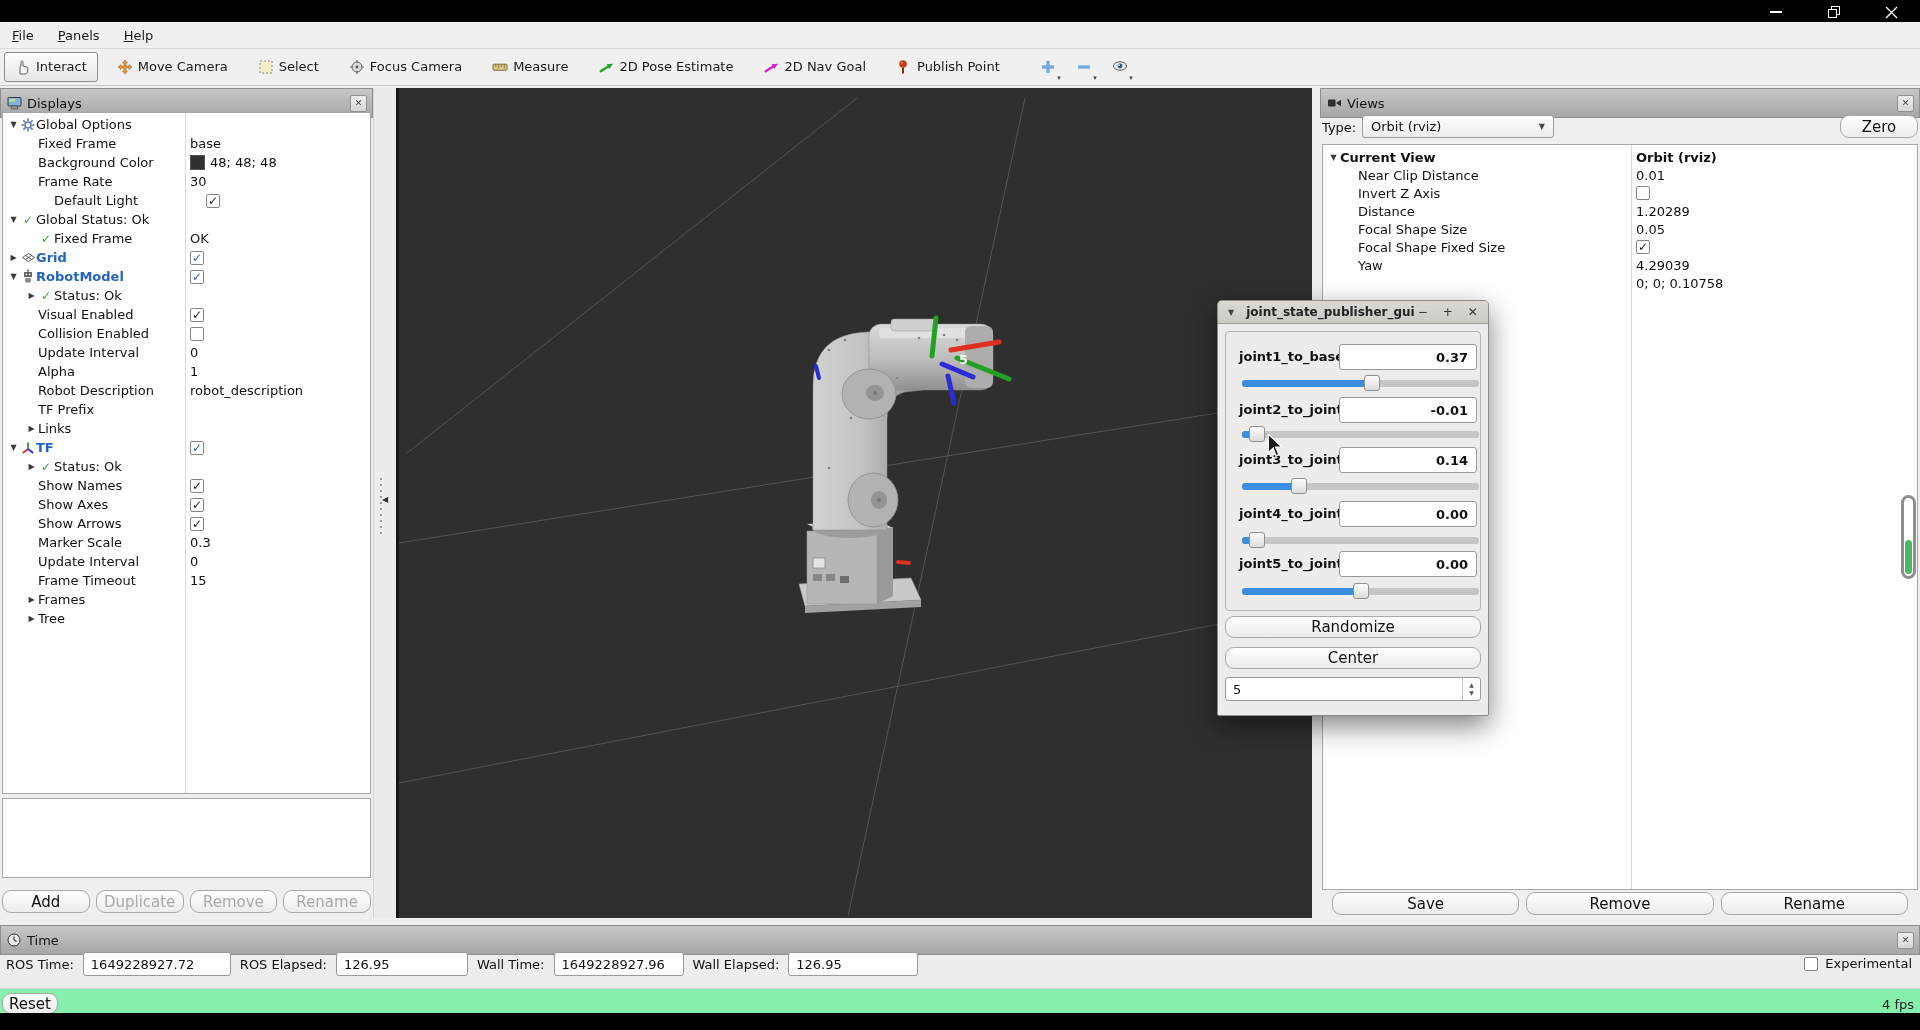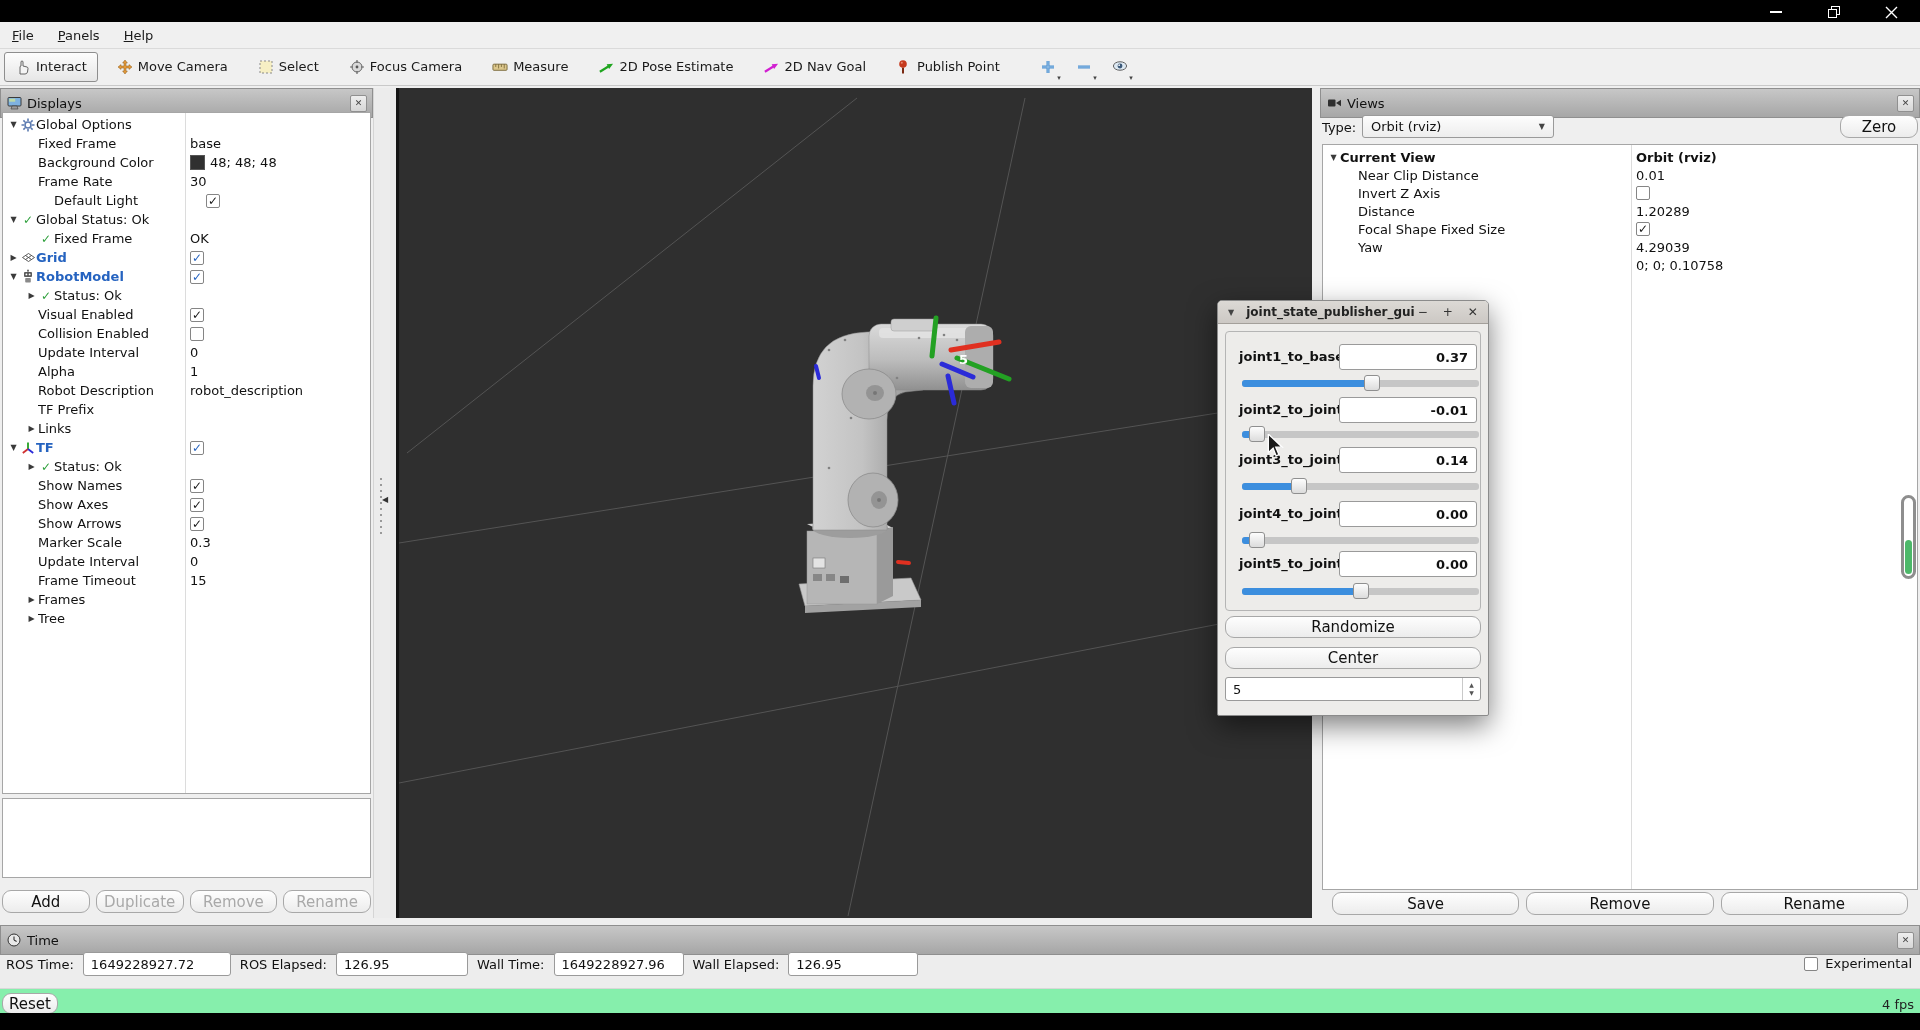--- a/index.html
+++ b/index.html
@@ -661,20 +661,29 @@
           <span class="expander"></span>
           <span class="tlabel">Distance</span>
         </div>
         <div class="tcell-r">
           <span class="tval">1.20289</span>
         </div>
       </div>
       <div class="trow">
         <div class="tcell-l" style="padding-left: 22px;">
           <span class="expander"></span>
+          <span class="tlabel">Focal Shape Size</span>
+        </div>
+        <div class="tcell-r">
+          <span class="tval">0.05</span>
+        </div>
+      </div>
+      <div class="trow">
+        <div class="tcell-l" style="padding-left: 22px;">
+          <span class="expander"></span>
           <span class="tlabel">Focal Shape Fixed Size</span>
         </div>
         <div class="tcell-r">
           <span class="cb black">✓</span>
         </div>
       </div>
       <div class="trow">
         <div class="tcell-l" style="padding-left: 22px;">
           <span class="expander"></span>
           <span class="tlabel">Yaw</span>

